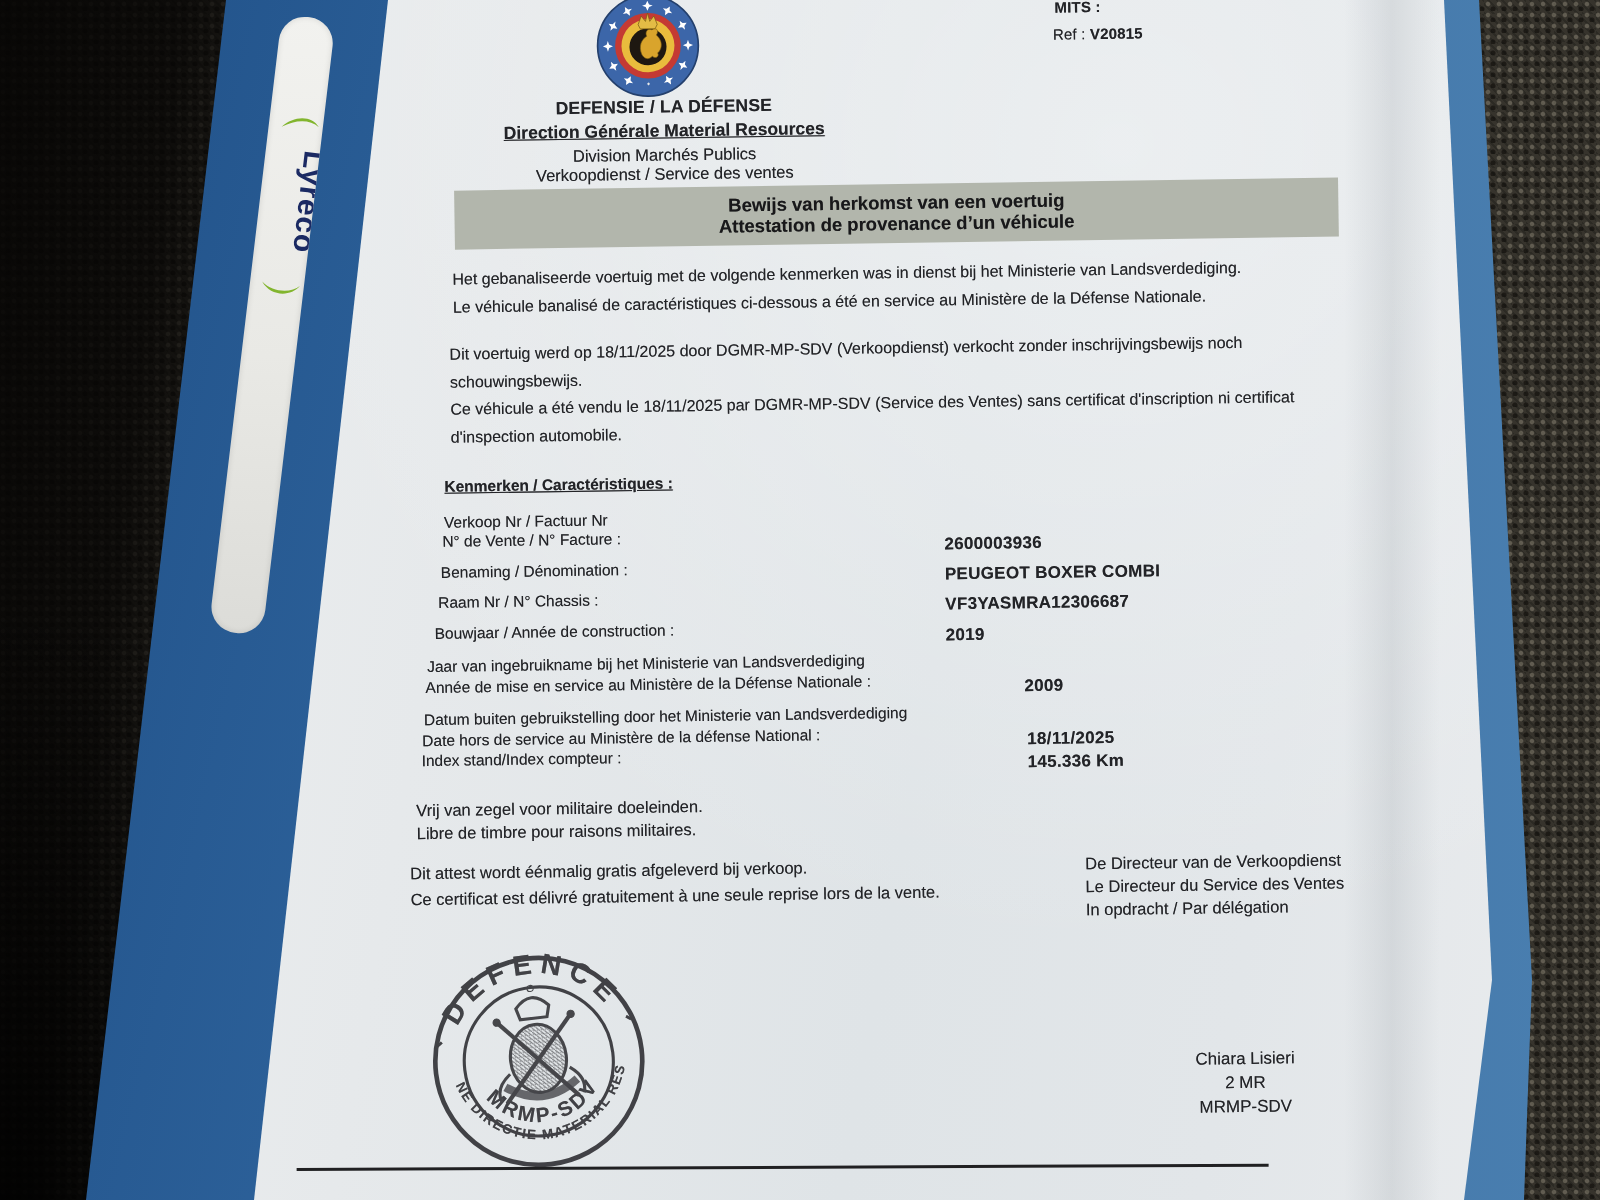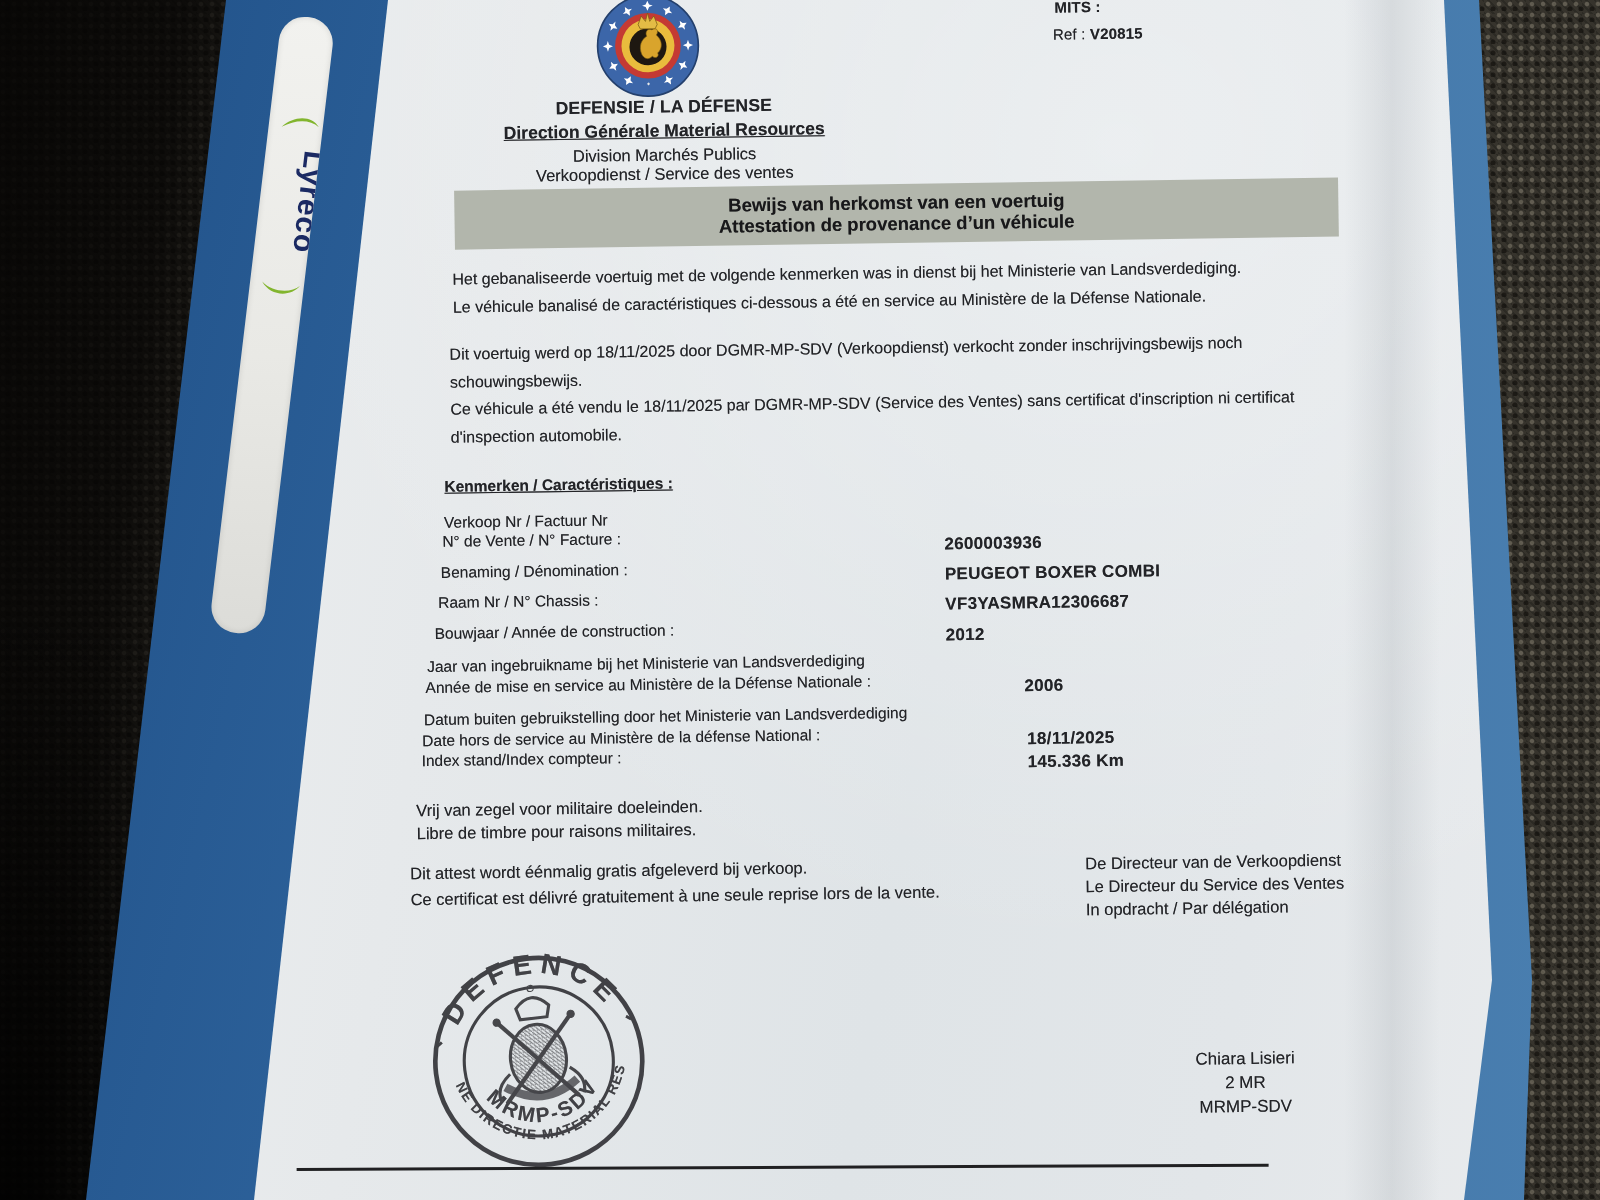--- a/index.html
+++ b/index.html
@@ -164,25 +164,25 @@
     <div class="abs lab" style="left:438px;top:529px">N° de Vente / N° Facture :</div>
     <div class="abs val" style="left:940px;top:538px">2600003936</div>
 
     <div class="abs lab" style="left:436px;top:560px">Benaming / Dénomination :</div>
     <div class="abs val" style="left:940px;top:568px">PEUGEOT BOXER COMBI</div>
 
     <div class="abs lab" style="left:433px;top:590px">Raam Nr / N° Chassis :</div>
     <div class="abs val" style="left:940px;top:598px">VF3YASMRA12306687</div>
 
     <div class="abs lab" style="left:429px;top:621px">Bouwjaar / Année de construction :</div>
-    <div class="abs val" style="left:940px;top:629px">2012</div>
+    <div class="abs val" style="left:940px;top:629px">2019</div>
 
     <div class="abs lab" style="left:421px;top:654px">Jaar van ingebruikname bij het Ministerie van Landsverdediging</div>
     <div class="abs lab" style="left:419px;top:675px">Année de mise en service au Ministère de la Défense Nationale :</div>
-    <div class="abs val" style="left:1018px;top:681px">2006</div>
+    <div class="abs val" style="left:1018px;top:681px">2009</div>
 
     <div class="abs lab" style="left:417px;top:707px">Datum buiten gebruikstelling door het Ministerie van Landsverdediging</div>
     <div class="abs lab" style="left:415px;top:728px">Date hors de service au Ministère de la défense National :</div>
     <div class="abs val" style="left:1020px;top:734px">18/11/2025</div>
 
     <div class="abs lab" style="left:414px;top:748px">Index stand/Index compteur :</div>
     <div class="abs val" style="left:1020px;top:757px">145.336 Km</div>
 
     <div class="abs freeblock">
       <div>Vrij van zegel voor militaire doeleinden.</div>

